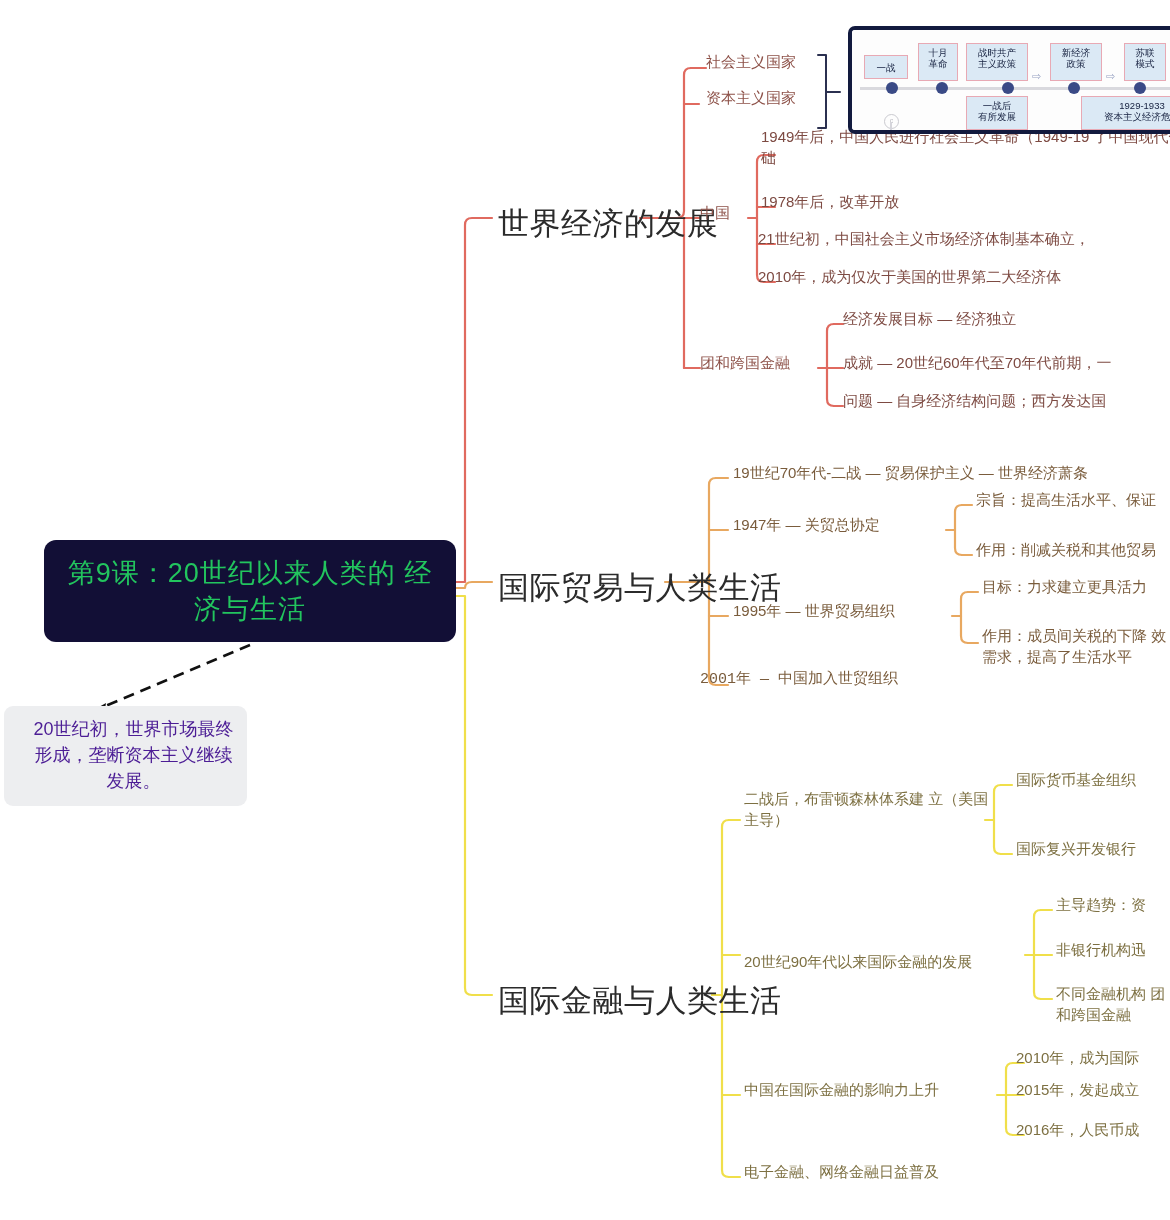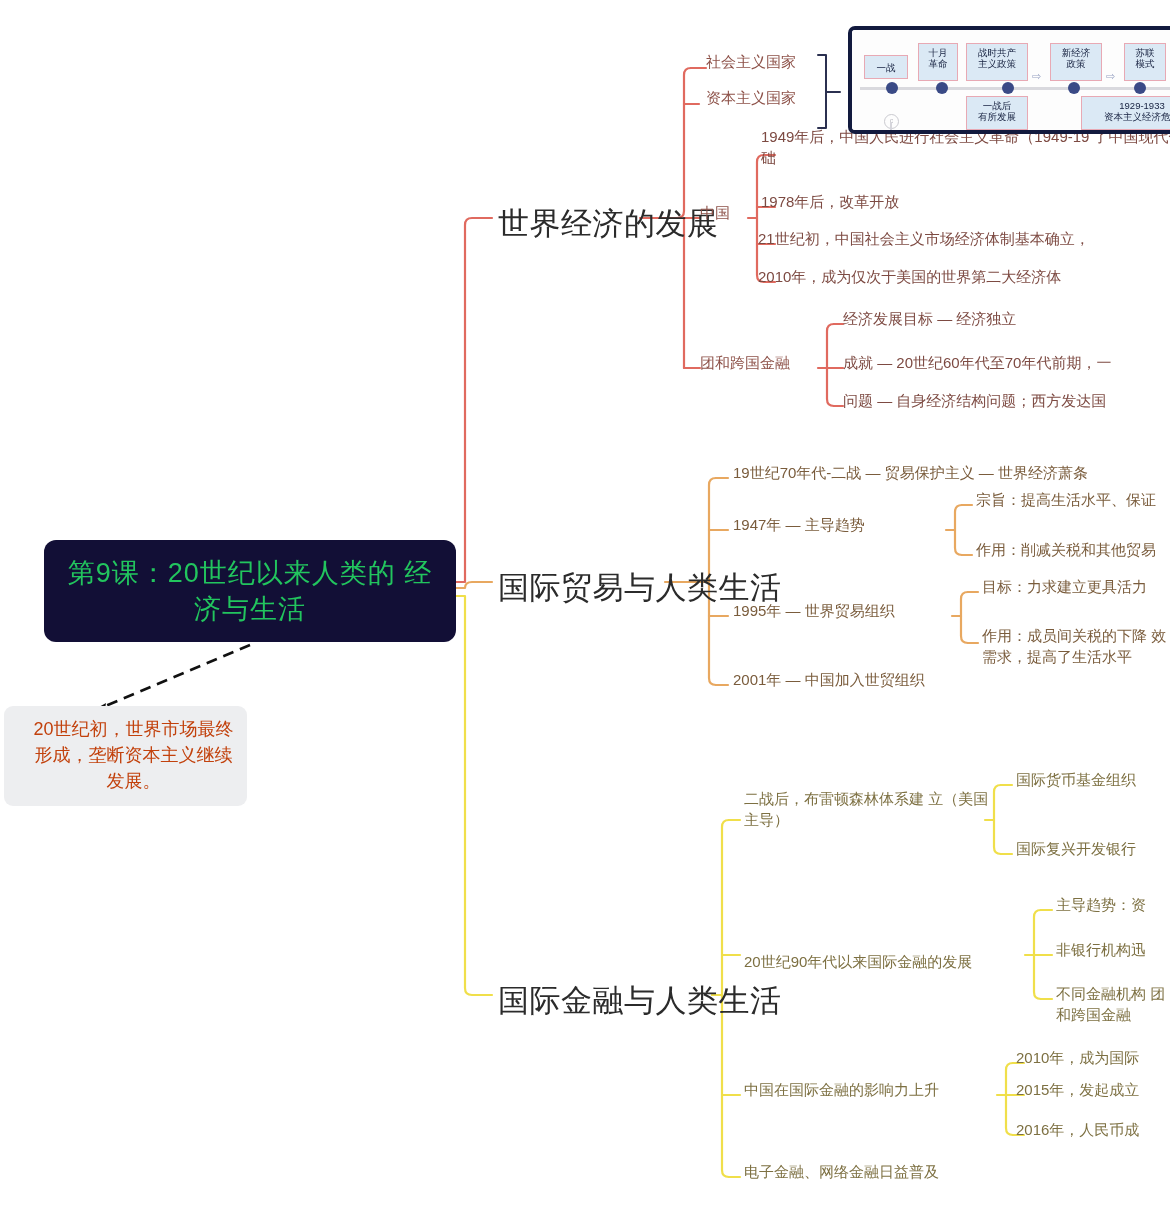--- a/index.html
+++ b/index.html
@@ -32,21 +32,21 @@
   
   .note-box{
     position:absolute;
     left:4px;top:706px;
     width:243px;
     background:#edeef0;
     border-radius:9px;
     padding:10px 10px 12px 26px;
     box-sizing:border-box;
     font-size:18px;line-height:1.45;
-    color:#c2410c;
+    color:#4c1d95;
     text-align:center;
   }
 
   
   .node{
     position:absolute;
     font-size:15px;
     line-height:1.38;
     white-space:pre;
     color:#2b2b2b;
@@ -209,30 +209,30 @@
 
   <div class="node red" style="left:700px;top:353px;">团和跨国金融</div>
   <div class="node red2" style="left:843px;top:309px;">经济发展目标 — 经济独立</div>
   <div class="node red2" style="left:843px;top:353px;">成就 — 20世纪60年代至70年代前期，一</div>
   <div class="node red2" style="left:843px;top:391px;">问题 — 自身经济结构问题；西方发达国</div>
 
   <div class="node l1" style="left:498px;top:567px;">国际贸易与人类生活</div>
 
   <div class="node orange" style="left:733px;top:463px;">19世纪70年代-二战 — 贸易保护主义 — 世界经济萧条</div>
 
-  <div class="node orange" style="left:733px;top:515px;">1947年 — 主导趋势</div>
+  <div class="node orange" style="left:733px;top:515px;">1947年 — 关贸总协定</div>
   <div class="node orange" style="left:976px;top:490px;">宗旨：提高生活水平、保证</div>
   <div class="node orange" style="left:976px;top:540px;">作用：削减关税和其他贸易</div>
 
   <div class="node orange" style="left:733px;top:601px;">1995年 — 世界贸易组织</div>
   <div class="node orange" style="left:982px;top:577px;">目标：力求建立更具活力</div>
   <div class="node orange wrap" style="left:982px;top:626px;width:188px;">作用：成员间关税的下降
 效需求，提高了生活水平</div>
 
-  <div class="node orange" style="left:733px;top:670px;">2001年 — 中国加入世贸组织</div>
+  <div class="node orange" style="left:700px;top:670px;font-family:Liberation Mono, monospace;">2001年 — 中国加入世贸组织</div>
 
   <div class="node l1" style="left:498px;top:980px;">国际金融与人类生活</div>
 
   <div class="node yellow wrap" style="left:744px;top:789px;width:245px;">二战后，布雷顿森林体系建
 立（美国主导）</div>
   <div class="node yellow" style="left:1016px;top:770px;">国际货币基金组织</div>
   <div class="node yellow" style="left:1016px;top:839px;">国际复兴开发银行</div>
 
   <div class="node yellow" style="left:744px;top:940px;margin-top:12px;">20世纪90年代以来国际金融的发展</div>
   <div class="node yellow" style="left:1056px;top:895px;">主导趋势：资</div>

